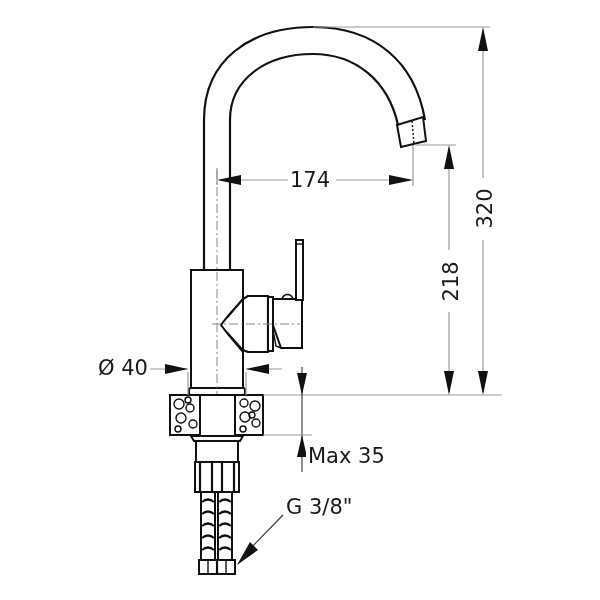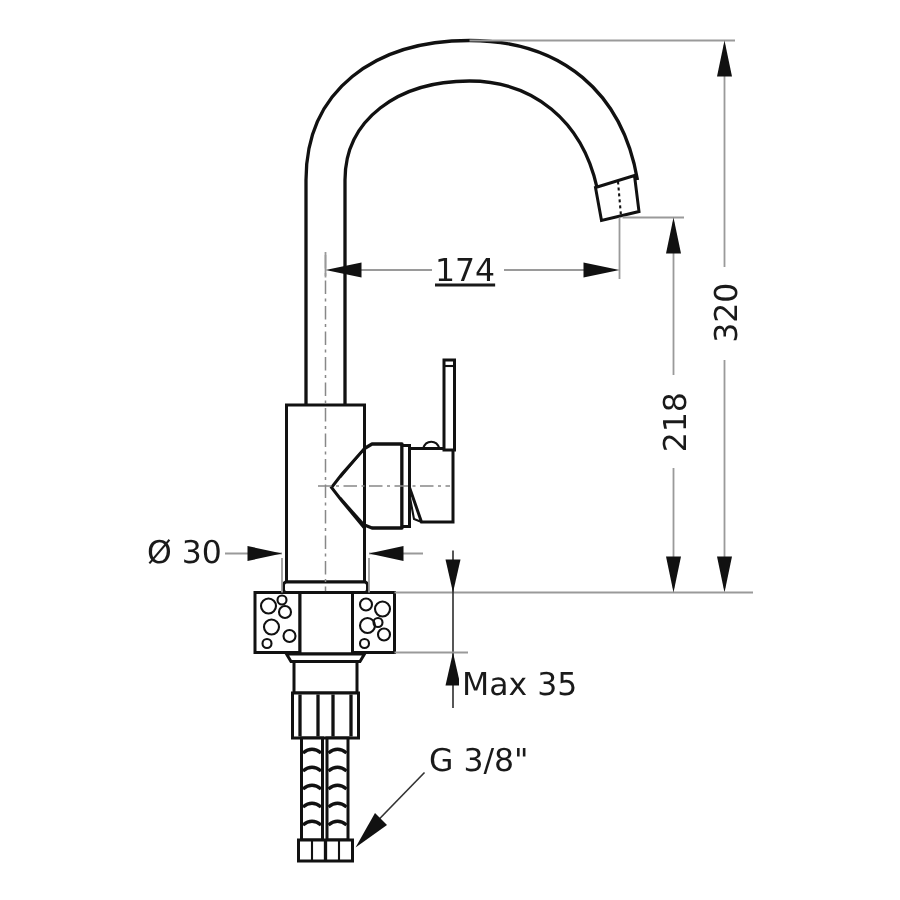--- a/index.html
+++ b/index.html
@@ -141,18 +141,18 @@
     <polygon class="arrow" points="302,395 297,373 307,373"></polygon>
     <polygon class="arrow" points="302,435 297,457 307,457"></polygon>
   </g>
 
   <g>
     <line class="dim-dark" x1="283" y1="515" x2="248" y2="551"></line>
     <polygon class="arrow" points="237,565 250,542 258,550"></polygon>
   </g>
 </svg>
 
-<div class="label" style="left:288px; top:170px;text-decoration:underline;">174</div>
+<div class="label" style="left:288px; top:170px;">174</div>
 <div class="label rot" style="left:463px; top:198px; width:40px; text-align:center;">320</div>
 <div class="label rot" style="left:429px; top:271px; width:40px; text-align:center;">218</div>
-<div class="label" style="left:96px; top:358px;">Ø 30</div>
+<div class="label" style="left:96px; top:358px;">Ø 40</div>
 <div class="label" style="left:306px; top:402px;margin-top:44px;">Max 35</div>
 <div class="label" style="left:284px; top:497px;">G 3/8"</div>
 
 </body></html>

